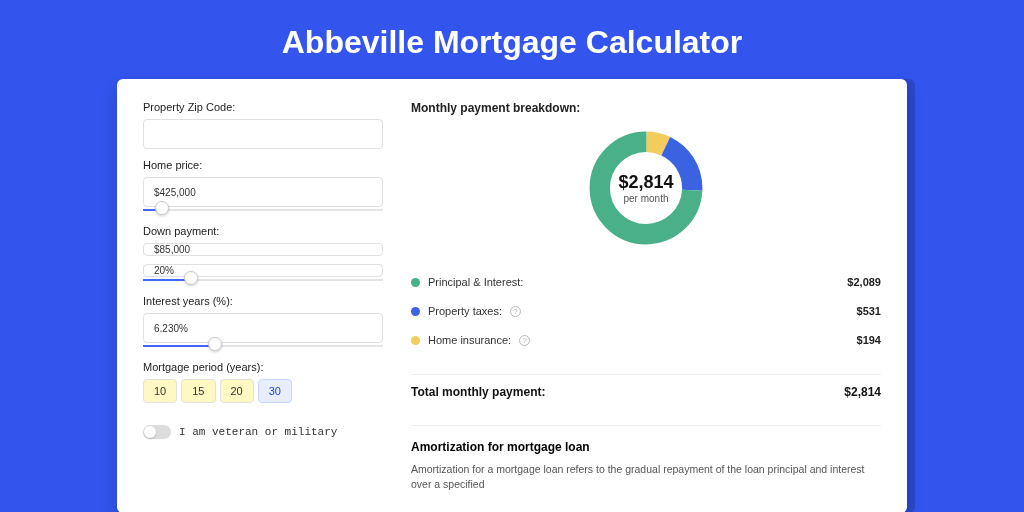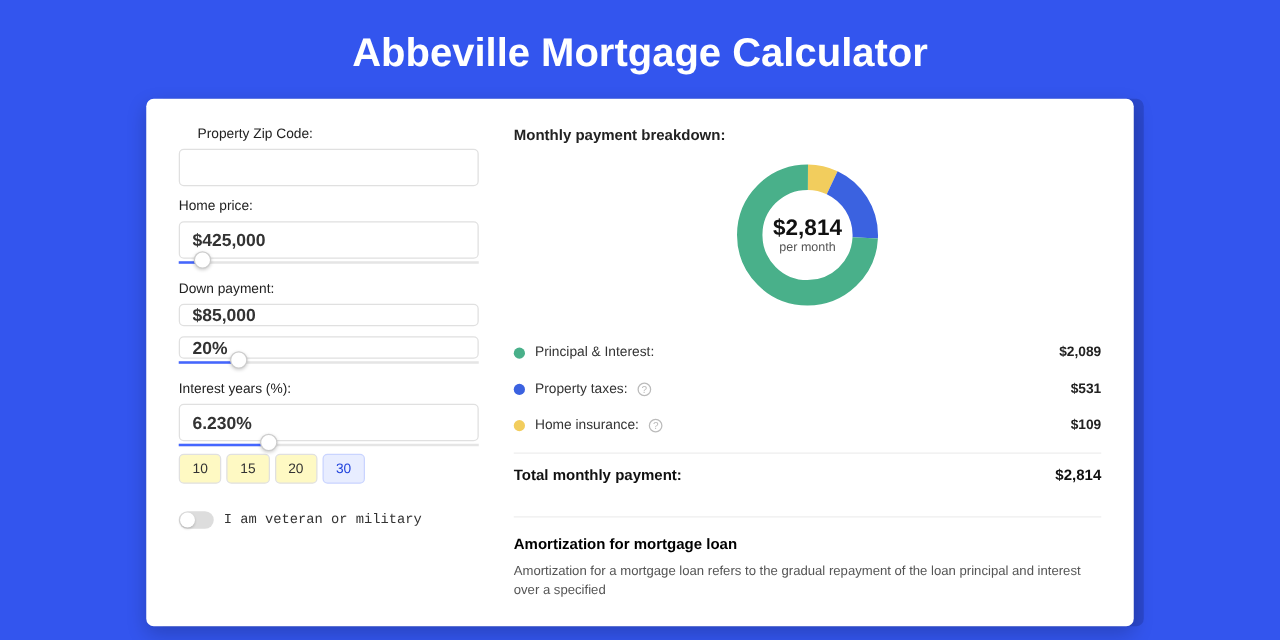--- a/index.html
+++ b/index.html
@@ -29,30 +29,29 @@
     gap: 28px;
   }
   .left-col { width: 240px; flex-shrink: 0; }
   .right-col { flex: 1; }
   .field-label {
     font-size: 11px;
     color: #222;
     margin-bottom: 6px;
     margin-top: 10px;
   }
-  .left-col .field-label:first-child { margin-top: 0; margin-left: 15px; }
+  .left-col .field-label:first-child { margin-top: 0; }
   .text-input {
     width: 100%;
     height: 30px;
     border: 1px solid #e0e0e0;
     border-radius: 4px;
     padding: 0 10px;
-    font-size: 14px;
+    font-size: 10px;
     color: #333;
-    font-weight: bold;
   }
   .slider-wrap { position: relative; height: 10px; margin-top: -2px; }
   .slider-track {
     position: absolute; left:0; right:0; top:4px;
     height:2px; background:#e5e5e5;
   }
   .slider-fill {
     position:absolute; left:0; top:4px; height:2px; background:#4466ff;
   }
   .slider-thumb {
@@ -100,21 +99,21 @@
   .dot.blue { background:#3b62e0; }
   .dot.yellow{ background:#f2cd5d; }
   .info-icon{
     display:inline-block; width:11px; height:11px; border:1px solid #bbb;
     border-radius:50%; font-size:8px; line-height:10px; text-align:center;
     color:#bbb;
   }
   .legend-val{ font-weight:700; color:#222; }
   .total-row{
     display:flex; justify-content:space-between; padding:10px 0 12px 0;
-    border-top:1px solid #eee; margin-top:8px;
+    border-top:1px solid #eee; margin-top:20px;
     font-size:12px; font-weight:700; color:#111;
   }
   .amort-title{ font-size:12px; font-weight:700; margin-top:14px; border-top:1px solid #eee; padding-top:14px; }
   .amort-body{ font-size:10.5px; color:#555; margin-top:8px; line-height:1.4; }
 </style>
 </head>
 <body>
 
 <h1 class="page-title">Abbeville Mortgage Calculator</h1>
 
@@ -144,20 +143,21 @@
     </div>
 
     <div class="field-label">Interest years (%):</div>
     <input class="text-input" value="6.230%" style="">
     <div class="slider-wrap">
       <div class="slider-track"></div>
       <div class="slider-fill" style="width:30%"></div>
       <div class="slider-thumb" style="left:30%"></div>
     </div>
 
+    <div class="field-label">Mortgage period (years):</div>
     <div class="period-row">
       <button class="period-btn">10</button>
       <button class="period-btn">15</button>
       <button class="period-btn">20</button>
       <button class="period-btn active">30</button>
     </div>
 
     <div class="toggle-row">
       <div class="toggle"></div>
       <span class="toggle-label">I am veteran or military</span>
@@ -196,21 +196,21 @@
         <span class="info-icon">?</span>
       </div>
       <span class="legend-val">$531</span>
     </div>
     <div class="legend-row">
       <div class="legend-left">
         <span class="dot yellow"></span>
         <span>Home insurance:</span>
         <span class="info-icon">?</span>
       </div>
-      <span class="legend-val">$109</span>
+      <span class="legend-val">$194</span>
     </div>
 
     <div class="total-row">
       <span>Total monthly payment:</span>
       <span>$2,814</span>
     </div>
 
     <div class="amort-title">Amortization for mortgage loan</div>
     <div class="amort-body">Amortization for a mortgage loan refers to the gradual repayment of the loan principal and interest over a specified</div>
   </div>

